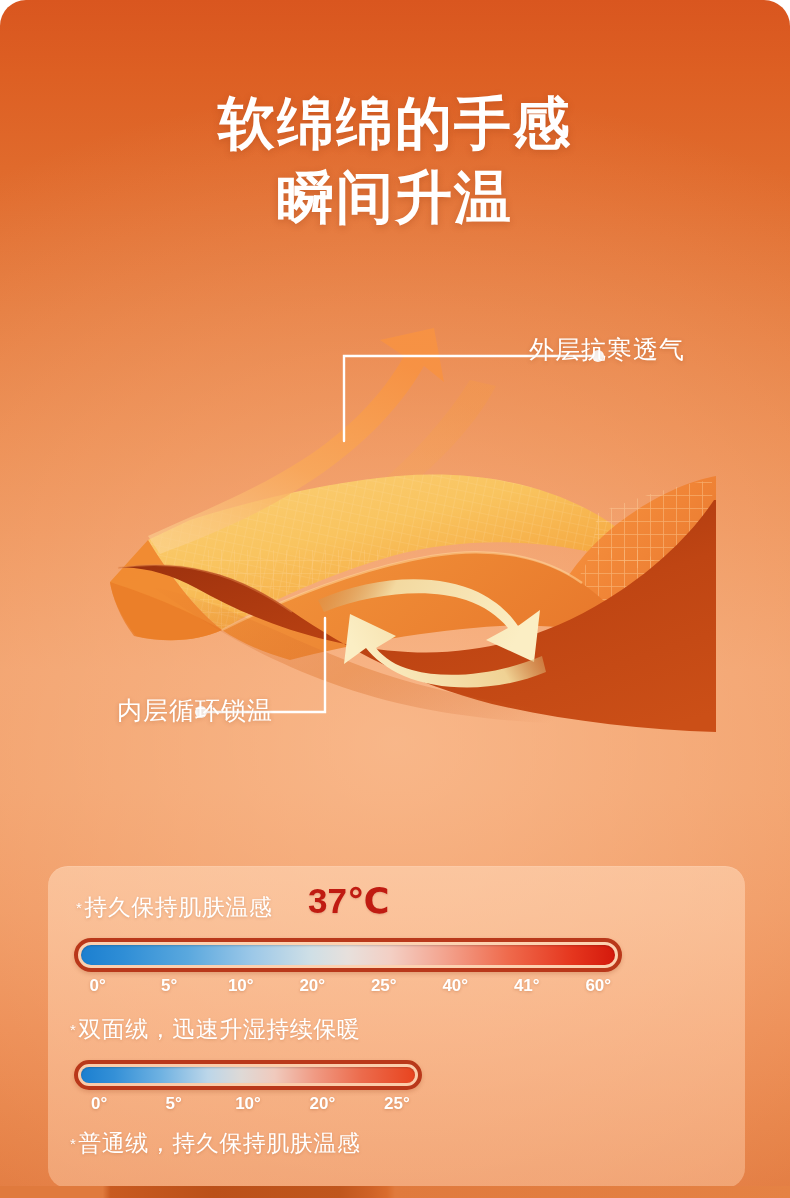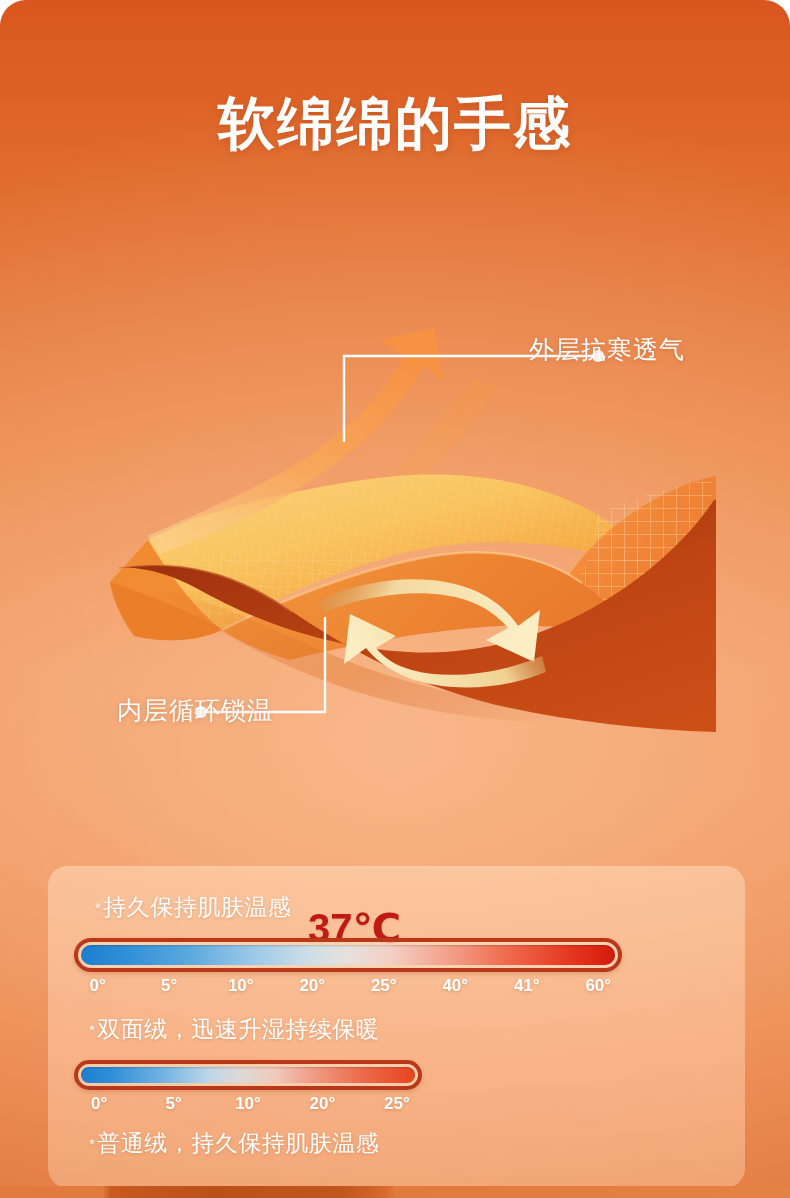--- a/index.html
+++ b/index.html
@@ -90,37 +90,35 @@
     box-shadow: 0 1px 0 rgba(255,225,200,0.22) inset;
   }
 
   .row-label {
     position: absolute;
     color: #ffffff;
     font-size: 23px;
     letter-spacing: 0.5px;
     white-space: nowrap;
     text-shadow: 0 1px 3px rgba(150,70,25,0.25);
-    margin-left: 19px;
   }
   .row-label .star {
     font-size: 15px;
     vertical-align: 2px;
     margin-right: 2px;
   }
 
   .temp-value {
     position: absolute;
     color: #c01b11;
     font-weight: 700;
-    font-size: 40px;
+    font-size: 35px;
     letter-spacing: 0px;
     white-space: nowrap;
     text-shadow: 0 1px 2px rgba(120,20,10,0.18);
-    margin-top: 24px;
   }
 
   
   .bar-wrap { position: absolute; }
   .bar-outer {
     border: 4px solid #b9381a;
     border-radius: 999px;
     background: rgba(255,226,200,0.55);
     padding: 3px;
     box-sizing: border-box;
@@ -181,20 +179,21 @@
       #e07a3d 50%, #e58244 100%);
   }
 </style>
 </head>
 <body>
 
 <div class="page">
 
   <div class="hero">
     <span class="hero-line">软绵绵的手感</span>
+    <span class="hero-line">瞬间升温</span>
   </div>
 
   <div class="illus">
     <svg viewBox="0 0 790 470" xmlns="http://www.w3.org/2000/svg">
       <defs>
         <linearGradient id="gTopLeft" x1="0" y1="0" x2="0.85" y2="1">
           <stop offset="0%" stop-color="#fbd079"></stop>
           <stop offset="40%" stop-color="#f9c45f"></stop>
           <stop offset="75%" stop-color="#f5a63f"></stop>
           <stop offset="100%" stop-color="#ef8c2c"></stop>

